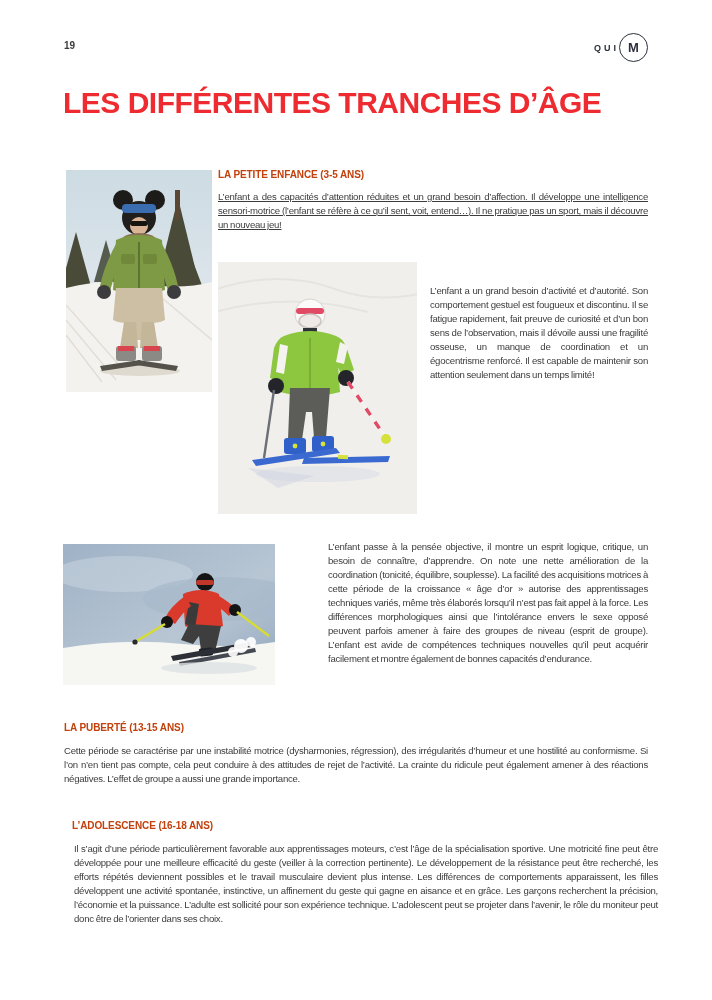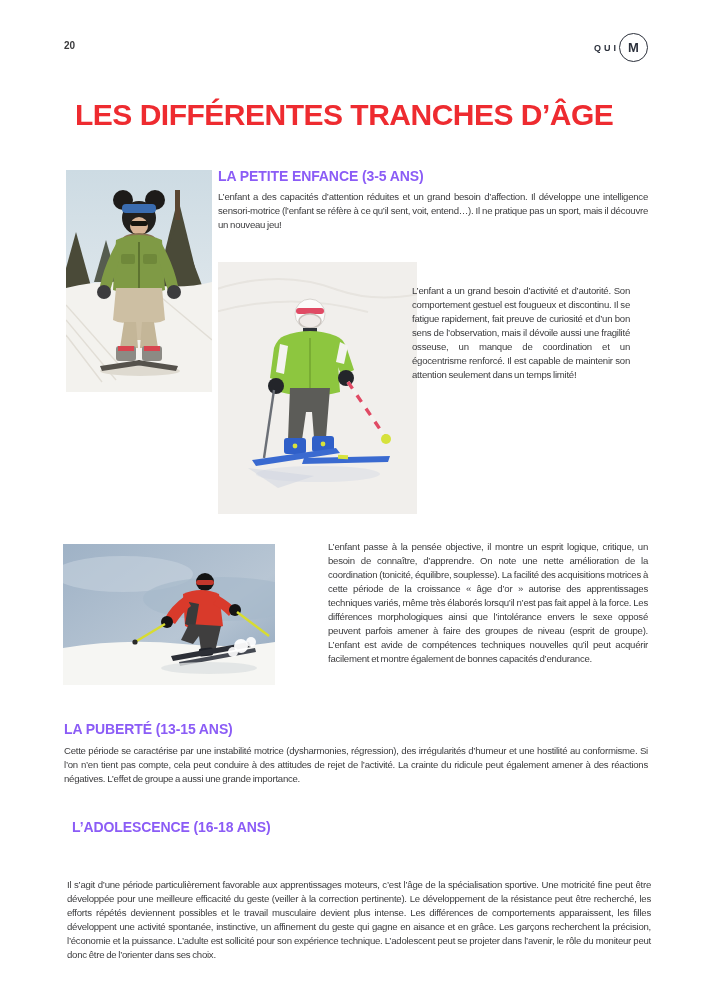--- a/index.html
+++ b/index.html
@@ -11,51 +11,51 @@
   .page-number{position:absolute;left:64px;top:40px;font-size:10px;font-weight:bold;color:#3a3a3c;}
   .header-right{position:absolute;top:33px;right:64px;display:flex;align-items:center;}
   .brand-text{font-size:9px;font-weight:bold;letter-spacing:3px;color:#2b303b;}
   .logo-circle{
     width:27px;height:27px;border:1.6px solid #2b303b;border-radius:50%;
     display:flex;align-items:center;justify-content:center;
     font-size:13px;font-weight:bold;color:#2b303b;background:#fff;
   }
   
   .doc-title{
-    position:absolute;left:63px;top:87px;margin:12px;width:600px;
+    position:absolute;left:63px;top:87px;margin:0;width:600px;
     font-size:30px;font-weight:bold;letter-spacing:-0.5px;color:#ee2b30;line-height:1.05;
   }
   
   .sec-heading{
-    position:absolute;margin:0;font-size:14px;font-weight:bold;
-    letter-spacing:-0.1px;color:#8b5cf6;line-height:1.1;white-space:nowrap;
+    position:absolute;margin:0;font-size:10px;font-weight:bold;
+    letter-spacing:-0.1px;color:#c2410c;line-height:1.1;white-space:nowrap;
   }
   .sec-body{
     position:absolute;margin:0;font-size:9.6px;line-height:14px;
     letter-spacing:-0.25px;word-spacing:-0.5px;color:#3c3c3e;
     text-align:justify;text-justify:inter-word;
   }
-  .h1x{left:218px;top:169px;}   .b1x{left:218px;top:190px;width:430px;}
-  .h2x{left:430px;top:262px;}   .b2x{left:412px;top:284px;width:218px;}
+  .h1x{left:218px;top:169px;}   .b1x{left:218px;top:190px;width:430px;text-decoration:underline;}
+  .h2x{left:430px;top:262px;}   .b2x{left:430px;top:284px;width:218px;}
   .h3x{left:328px;top:544px;}   .b3x{left:328px;top:540px;width:320px;}
   .h4x{left:64px;top:722px;}    .b4x{left:64px;top:744px;width:584px;}
-  .h5x{left:64px;top:820px;margin-left:8px;}    .b5x{left:67px;top:842px;width:584px;margin-top:36px;}
+  .h5x{left:64px;top:820px;margin-left:8px;}    .b5x{left:74px;top:842px;width:584px;}
   
   .photo{position:absolute;overflow:hidden;}
   .photo svg{display:block;}
   .photo1{left:66px;top:170px;width:146px;height:222px;}
   .photo2{left:218px;top:262px;width:199px;height:252px;}
   .photo3{left:63px;top:544px;width:212px;height:141px;}
 </style>
 </head>
 <body>
 
 <div class="page">
 
-  <div class="page-number">20</div>
+  <div class="page-number">19</div>
   <div class="header-right">
     <span class="brand-text">QUI</span>
     <span class="logo-circle">M</span>
   </div>
 
   <h1 class="doc-title">LES DIFFÉRENTES TRANCHES D’ÂGE</h1>
 
   <div class="photo photo1">
     <svg width="146" height="222" viewBox="0 0 146 222" xmlns="http://www.w3.org/2000/svg">
       <defs>

